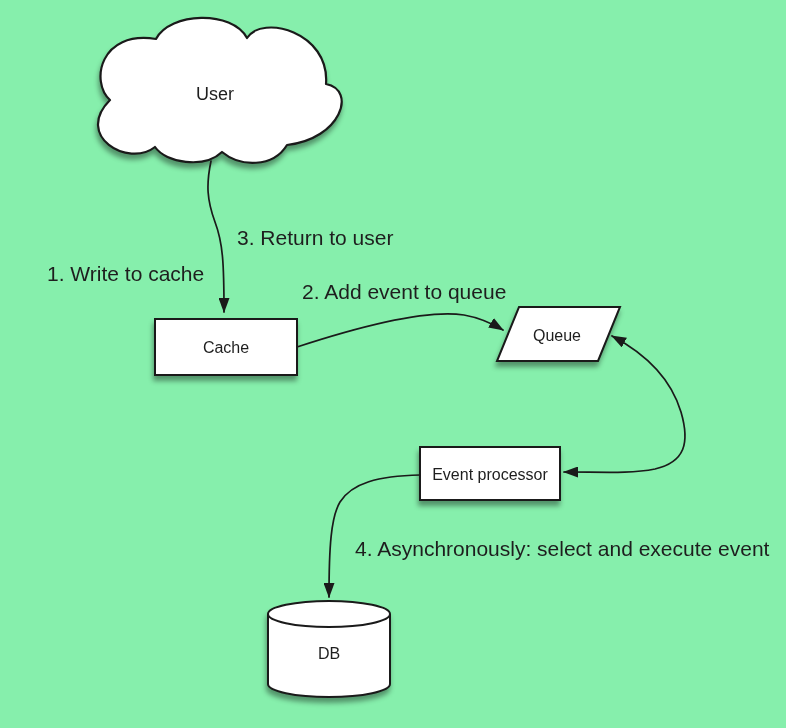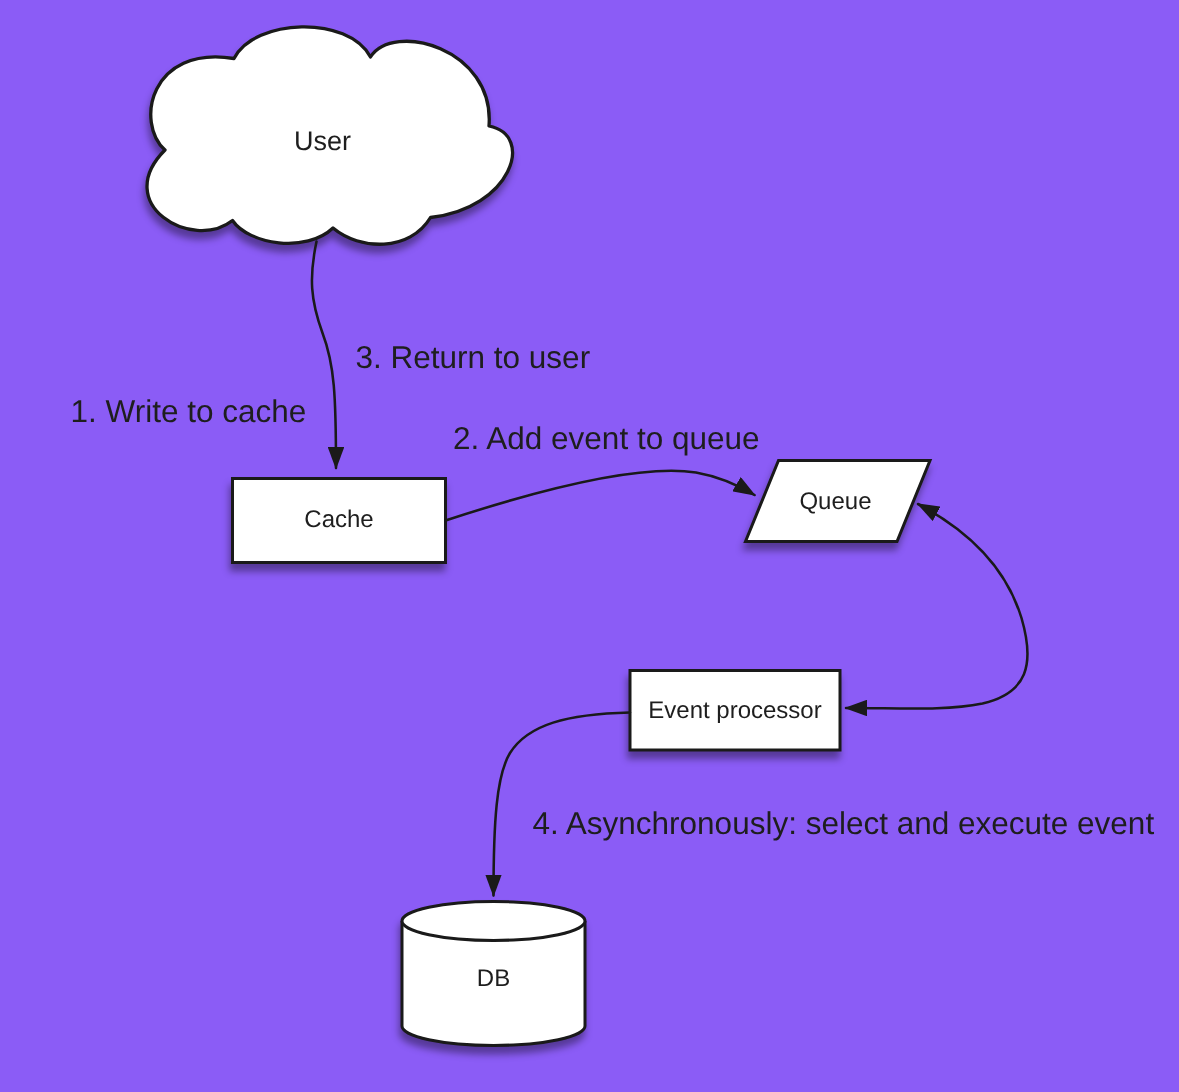--- a/index.html
+++ b/index.html
@@ -5,21 +5,21 @@
   html, body {
     margin: 0;
     padding: 0;
     background: #ffffff;
     font-family: "Liberation Sans", sans-serif;
   }
   .canvas {
     position: relative;
     width: 786px;
     height: 728px;
-    background: #8b5cf6;
+    background: #86efac;
     overflow: hidden;
   }
   svg { display: block; }
   .shape {
     fill: #ffffff;
     stroke: #1a1a1a;
     stroke-width: 2;
   }
   .cloud-shape { stroke-width: 2.2; stroke-linejoin: round; }
   .shadow { filter: drop-shadow(-1px 5px 2.5px rgba(0,0,0,0.38)); }

